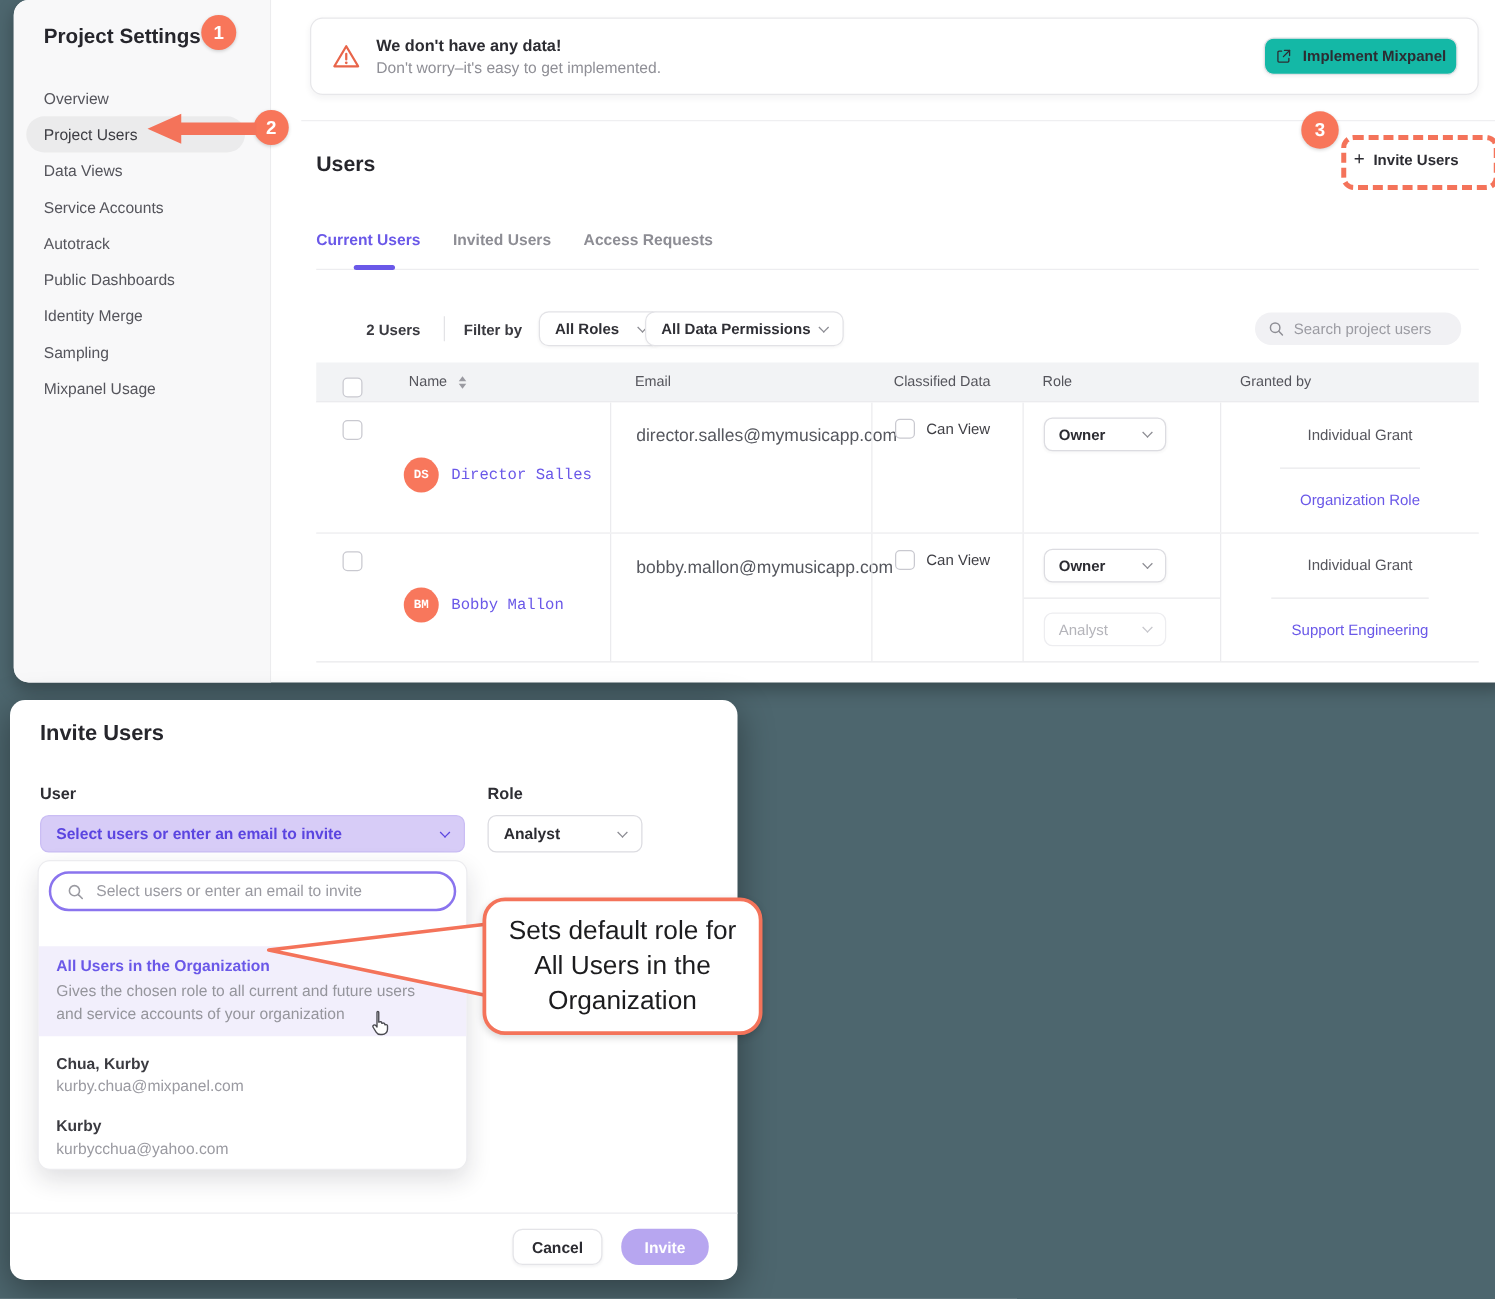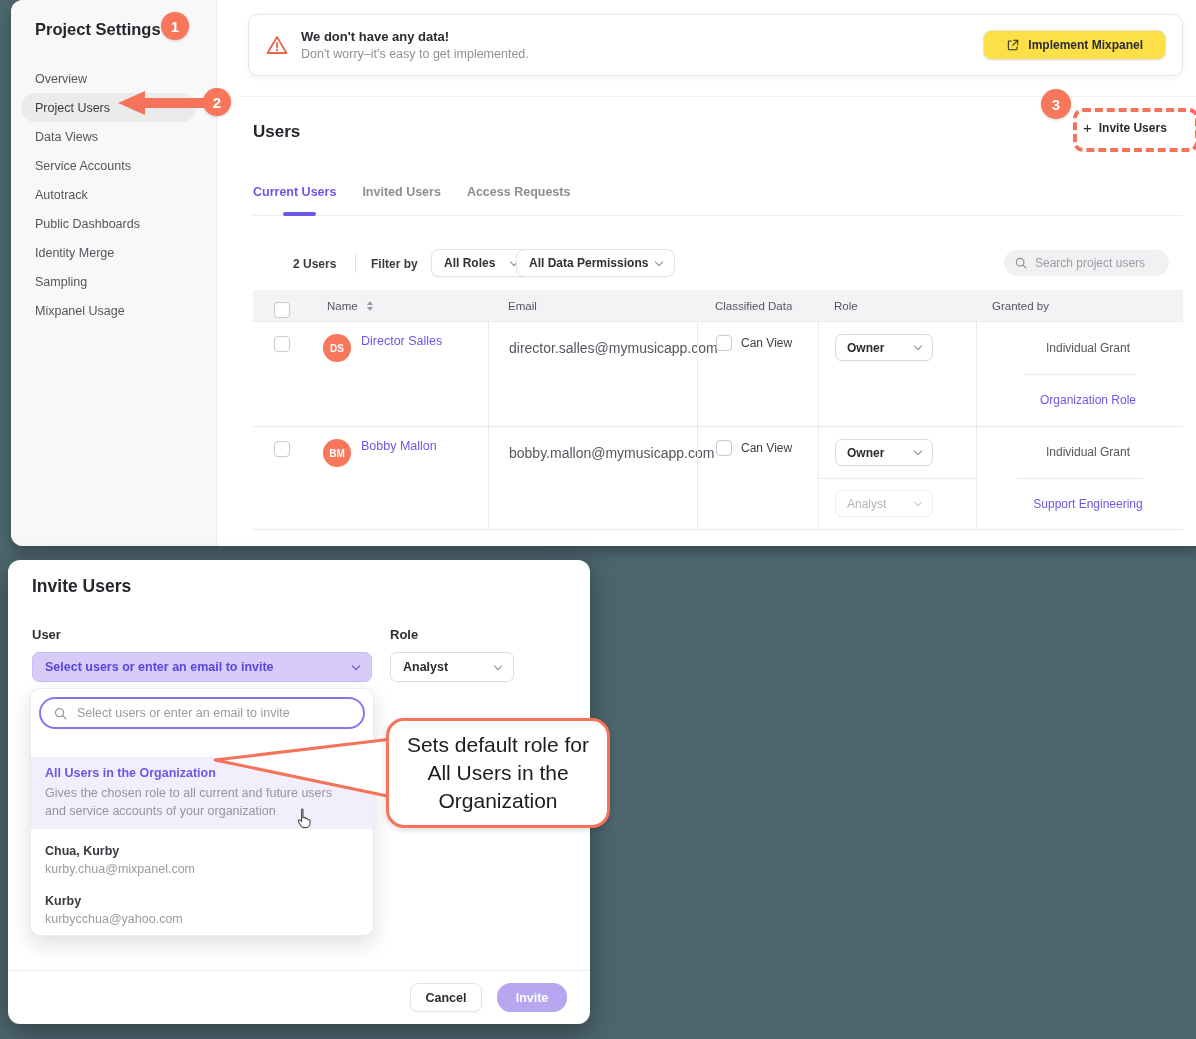--- a/index.html
+++ b/index.html
@@ -19,22 +19,22 @@
 
   .main-divider { position:absolute; left:230px; right:0; top:96px; height:1px; background:#efeff1; }
 
   
   .banner { position:absolute; left:237px; top:14px; width:935px; height:62px; background:#fff;
     border:1px solid #e7e7ea; border-radius:10px; box-shadow:0 2px 6px rgba(40,40,50,.06);
     display:flex; align-items:center; padding:0 16px; }
   .banner-icon { width:24px; height:24px; margin-right:12px; flex:none; }
   .banner-title { font-size:13px; font-weight:700; color:#2c2c32; margin-bottom:3px; }
   .banner-sub { font-size:12.5px; color:#8f8f96; }
-  .banner-btn { margin-left:auto; height:30px; display:flex; align-items:center; gap:8px; padding:0 22px;
-    border:1px solid #e2e2e6; border-radius:8px; background:#fde047; font-size:12px; font-weight:700;
+  .banner-btn { margin-left:auto; height:30px; display:flex; align-items:center; gap:8px; padding:0 8px;
+    border:1px solid #e2e2e6; border-radius:8px; background:#14b8a6; font-size:12px; font-weight:700;
     color:#2c2c32; cursor:pointer; box-shadow:0 1px 2px rgba(40,40,50,.05); }
 
   .page-title { position:absolute; left:242px; top:122px; font-size:17px; font-weight:700; color:#26262c;text-align:center; }
 
   
   .invite-users-btn { position:absolute; left:1072px; top:119px; display:flex; align-items:center; gap:7px;
     font-size:12px; font-weight:700; color:#2c2c32; cursor:pointer; }
   .invite-plus { font-size:15px; font-weight:400; color:#2c2c32; }
   .dashed-box { position:absolute; left:1062px; top:108px; width:126px; height:44px;
     border:4px dashed #f4735a; border-radius:10px; pointer-events:none; }
@@ -64,21 +64,21 @@
   .t-head { display:grid; grid-template-columns:58px 177px 209px 121px 158px 207px; height:32px;
     background:#f2f3f5; align-items:center; font-size:11.5px; color:#55555c; border-bottom:1px solid #e9e9ec; }
   .t-row { display:grid; grid-template-columns:58px 177px 209px 121px 158px 207px;
     border-bottom:1px solid #e9e9ec; background:#fff; }
   .cell { border-left:1px solid #ebebee; min-height:10px; }
   .cell.first { border-left:none; }
   .nb { border-left:none; }
   .hcell { padding-left:16px; display:flex; align-items:center; gap:5px; }
   .chk { width:16px; height:16px; border:1.5px solid #c9c9d0; border-radius:4px; background:#fff; flex:none; cursor:pointer; }
   .cb-cell { display:flex; justify-content:center; padding-top:14px; }
-  .name-cell { display:flex; gap:10px; padding:12px 0 0 12px; border-left:none; }
+  .name-cell { display:flex; align-items:center; gap:10px; padding:12px 0 0 12px; border-left:none;font-family:Liberation Mono, monospace; }
   .avatar { width:28px; height:28px; border-radius:50%; background:#f8775c; color:#fff; font-size:10px;
     font-weight:700; display:flex; align-items:center; justify-content:center; flex:none; }
   .user-link { font-size:12.5px; color:#6a58e8; cursor:pointer; }
   .email-cell { padding:18px 0 0 20px; font-size:14px; color:#55575e; }
   .classified-cell { display:flex; align-items:flex-start; gap:9px; padding:14px 0 0 18px; font-size:12px; color:#3f3f45; }
   .classified-cell .chk { margin-top:-1px; }
   .role-cell { display:flex; flex-direction:column; }
   .role-half { flex:1; padding:12px 0 0 16px; }
   .role-half.second { border-top:1px solid #e9e9ec; padding-top:11px; }
   .select { width:98px; height:27px; background:#fff; border:1px solid #dcdce1; border-radius:7px;

